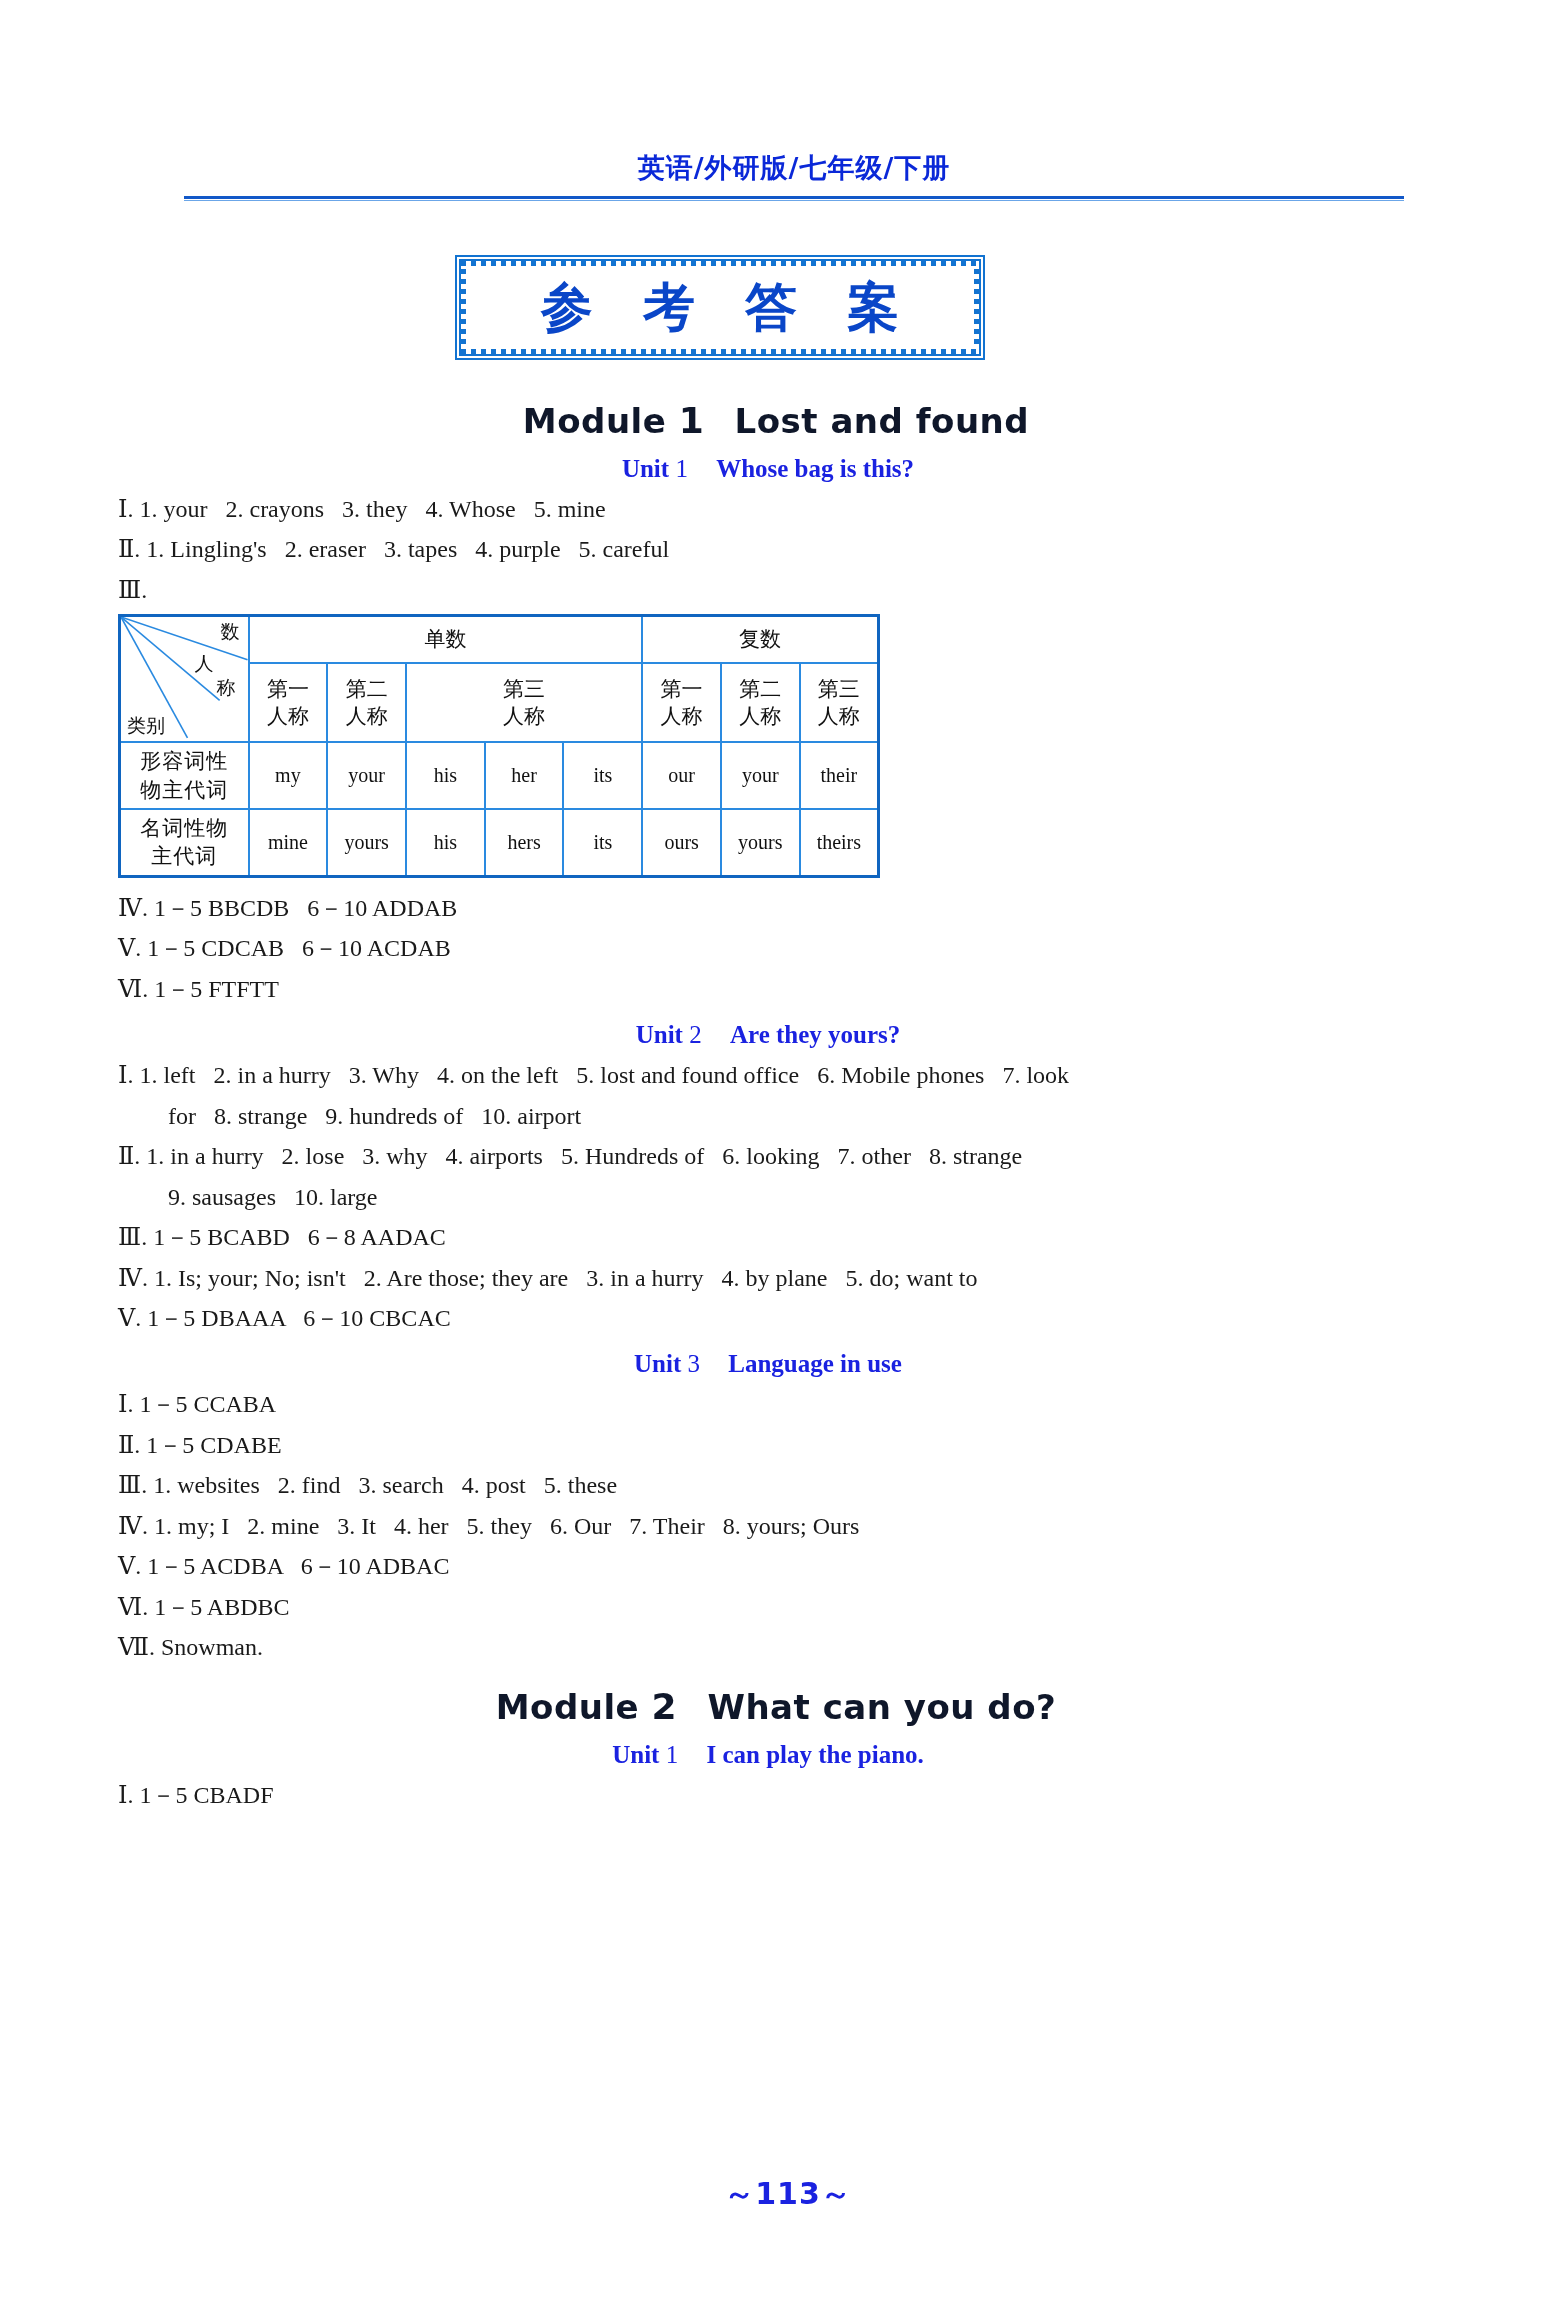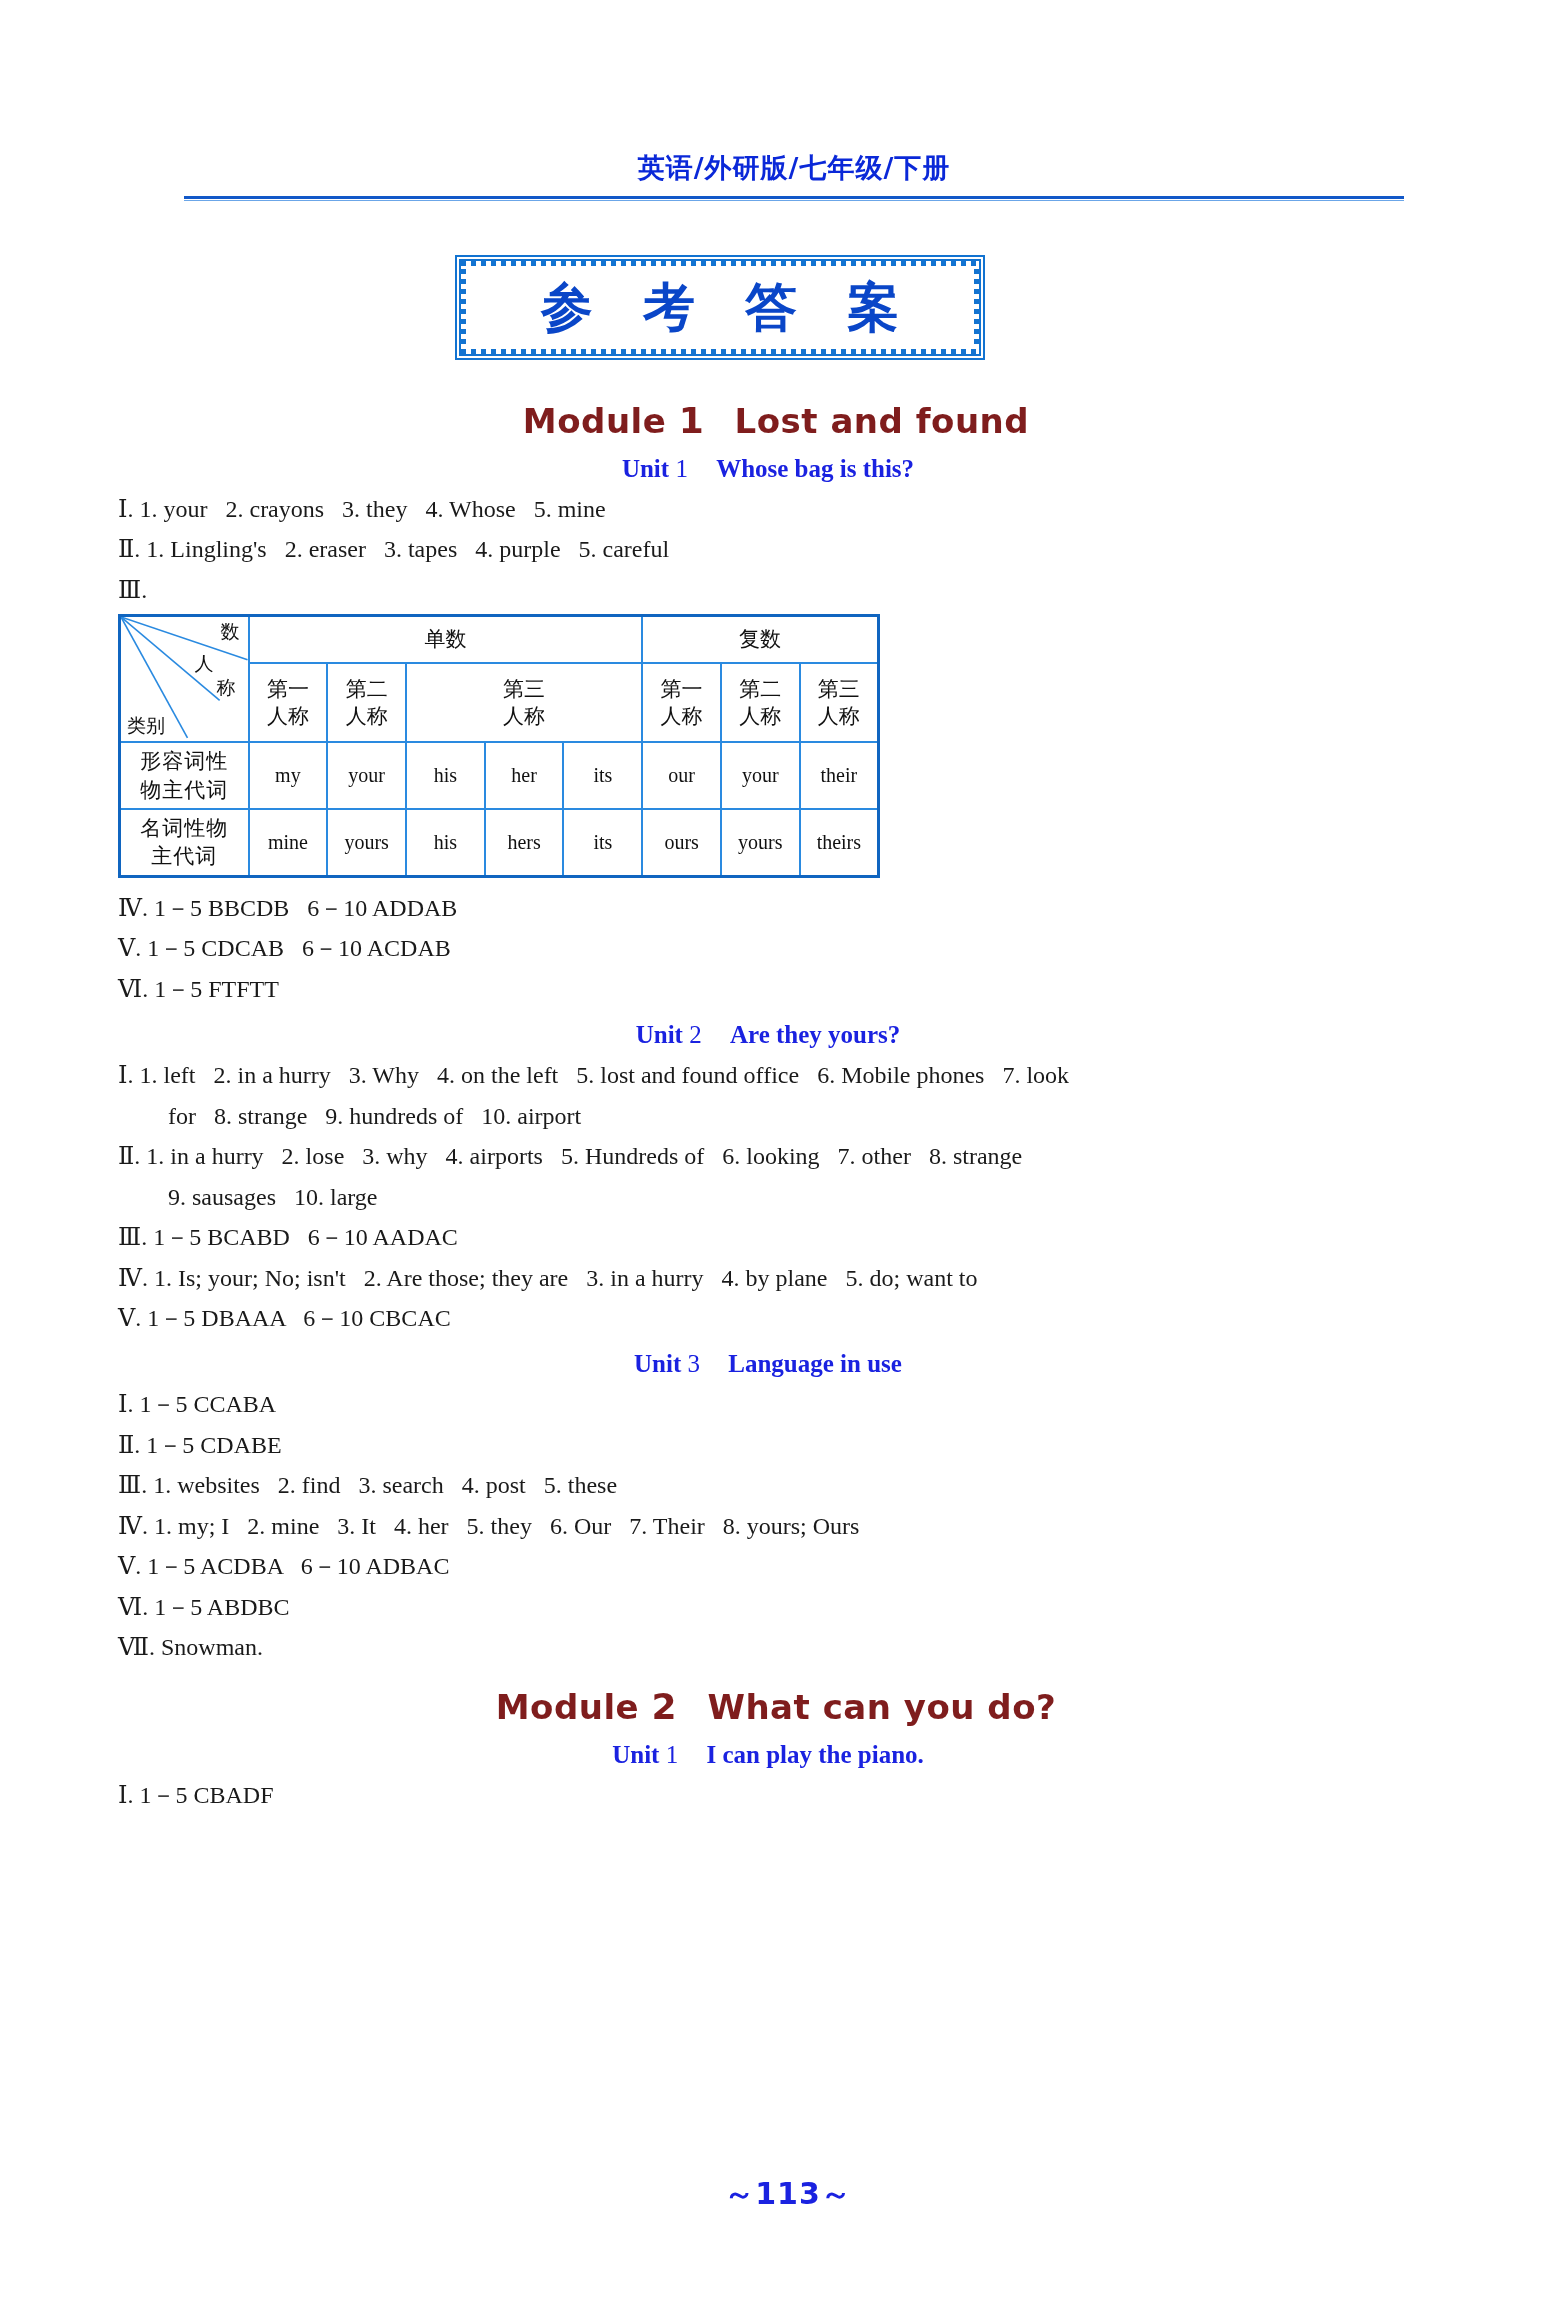--- a/index.html
+++ b/index.html
@@ -58,21 +58,21 @@
     letter-spacing:16px;
     text-indent:16px;
   }
   
   .content{
     position:absolute;
     left:0;right:0;top:400px;
   }
   .module-head{
     text-align:center;
-    color:#7f1d1d;
+    color:#0f172a;
     font-family:"DejaVu Sans", sans-serif;
     font-weight:bold;
     font-size:34px;
     margin:0 0 6px 0;
     letter-spacing:0.5px;
   }
   .module-head .mnum{font-size:36px;}
   .module-head .mtitle{margin-left:18px;}
   .unit-head{
     text-align:center;
@@ -260,21 +260,21 @@
     <div class="unit-head">
       <span>Unit</span>
       <span class="unum">2</span>
       <span class="utitle">Are they yours?</span>
     </div>
 
     <div class="ans-line"><span class="rn">Ⅰ</span><span>. 1. left   2. in a hurry   3. Why   4. on the left   5. lost and found office   6. Mobile phones   7. look</span></div>
     <div class="ans-line ans-cont"><span>for   8. strange   9. hundreds of   10. airport</span></div>
     <div class="ans-line"><span class="rn">Ⅱ</span><span>. 1. in a hurry   2. lose   3. why   4. airports   5. Hundreds of   6. looking   7. other   8. strange</span></div>
     <div class="ans-line ans-cont"><span>9. sausages   10. large</span></div>
-    <div class="ans-line"><span class="rn">Ⅲ</span><span>. 1－5 BCABD   6－10 AADAC</span></div>
+    <div class="ans-line"><span class="rn">Ⅲ</span><span>. 1－5 BCABD   6－8 AADAC</span></div>
     <div class="ans-line"><span class="rn">Ⅳ</span><span>. 1. Is; your; No; isn't   2. Are those; they are   3. in a hurry   4. by plane   5. do; want to</span></div>
     <div class="ans-line"><span class="rn">Ⅴ</span><span>. 1－5 DBAAA   6－10 CBCAC</span></div>
 
     <div class="unit-head">
       <span>Unit</span>
       <span class="unum">3</span>
       <span class="utitle">Language in use</span>
     </div>
 
     <div class="ans-line"><span class="rn">Ⅰ</span><span>. 1－5 CCABA</span></div>

